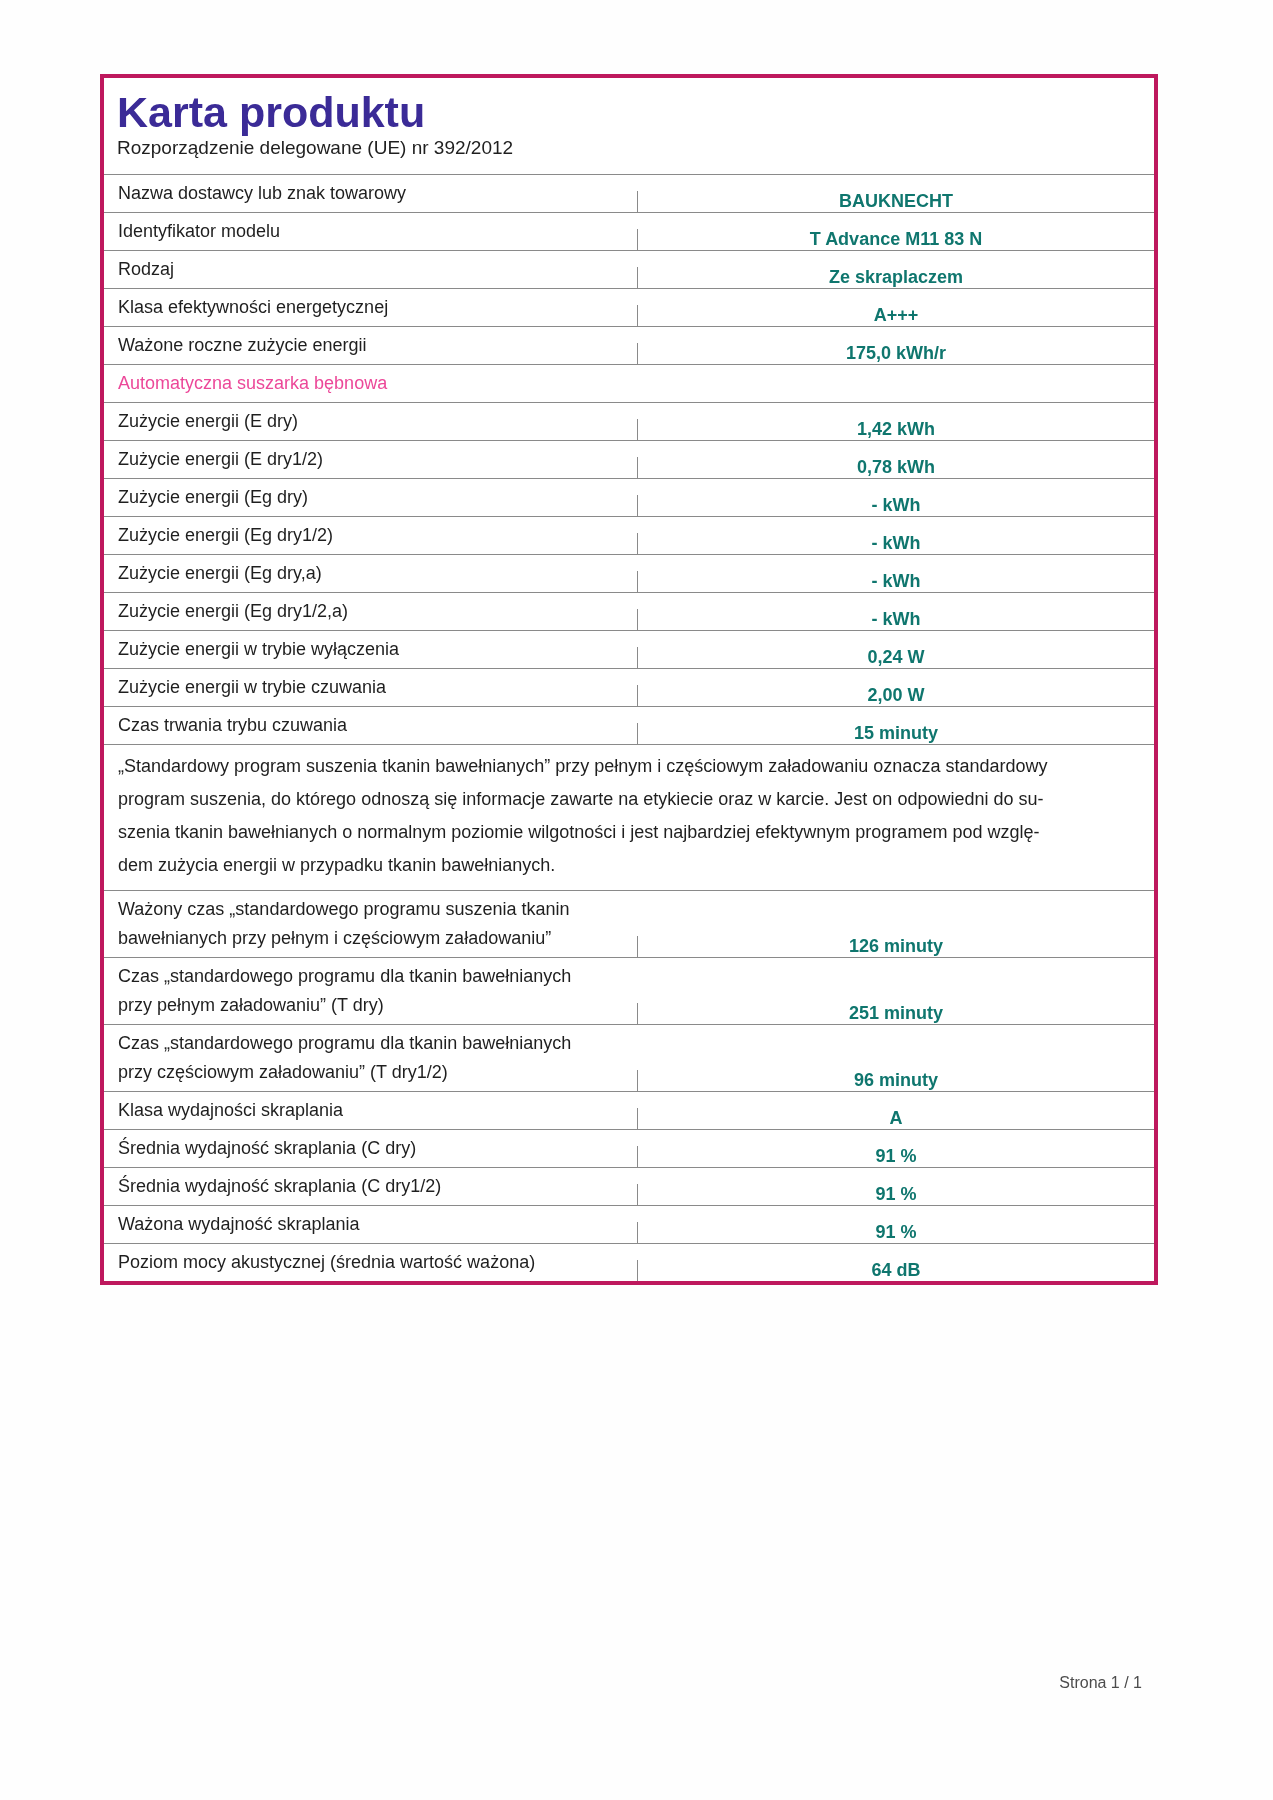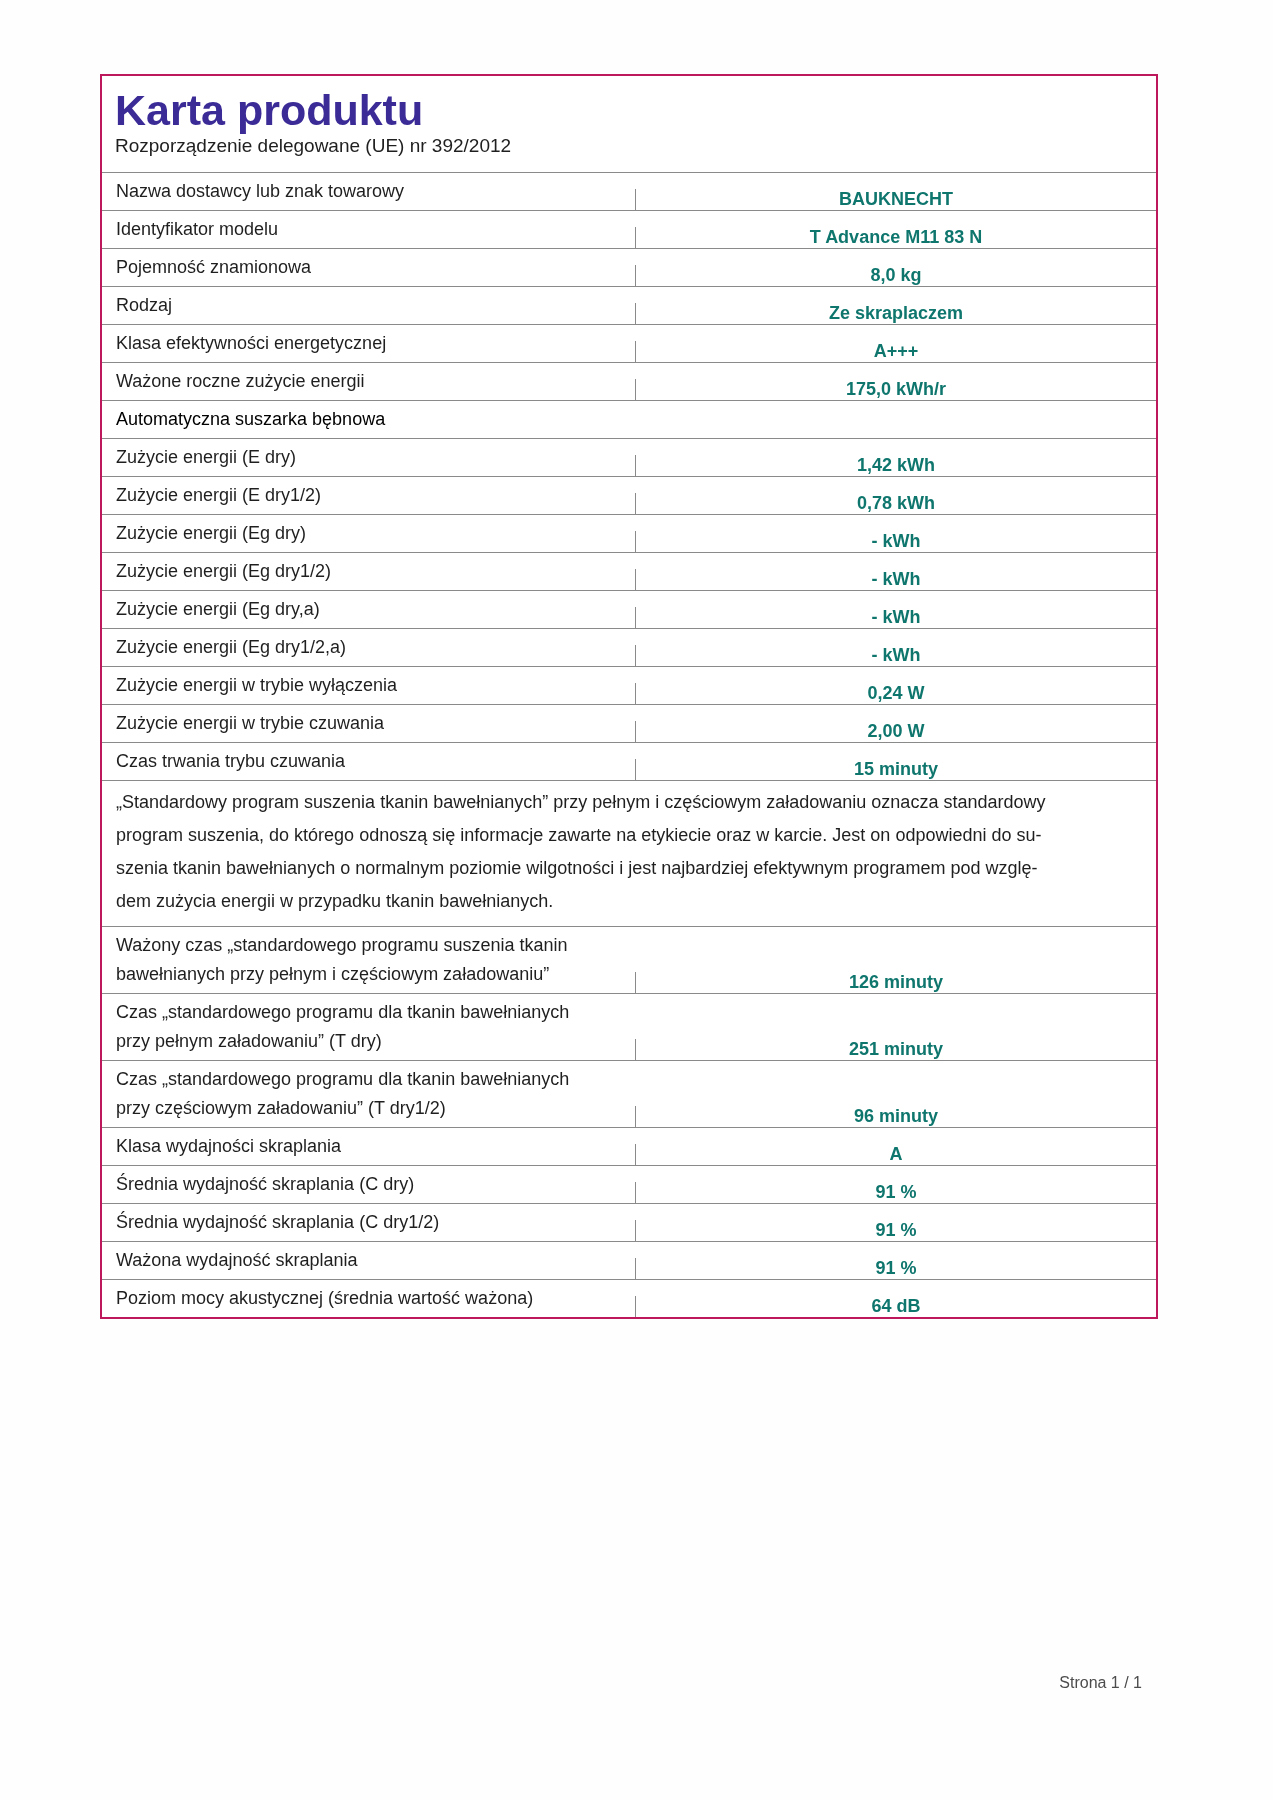--- a/index.html
+++ b/index.html
@@ -7,21 +7,21 @@
     width: 1273px; height: 1800px;
     background: #fefefe;
     font-family: "Liberation Sans", sans-serif;
     color: #1f1f1f;
     position: relative;
   }
   .sheet {
     position: absolute;
     left: 100px; top: 74px;
     width: 1058px;
-    border: 2px solid #be185d;
+    border: 4px solid #be185d;
     background: #fff;
     box-sizing: border-box;
   }
   .doc-header { padding: 10px 13px 14px 13px; }
   .doc-title {
     margin: 0;
     font-size: 43px;
     line-height: 48px;
     font-weight: 700;
     color: #3b2b97;
@@ -56,21 +56,21 @@
     font-size: 18px;
     color: #0f766e;
     text-align: center;
   }
   .section-cell {
     box-sizing: border-box;
     width: 100%;
     padding: 4px 14px;
     font-size: 18px;
     line-height: 29px;
-    color: #000000;
+    color: #ec4899;
   }
   .note-cell {
     box-sizing: border-box;
     width: 100%;
     padding: 5px 14px 8px 14px;
     font-size: 18px;
     line-height: 33px;
     white-space: pre-line;
     color: #1f1f1f;
   }
@@ -91,24 +91,20 @@
     <div class="doc-subtitle">Rozporządzenie delegowane (UE) nr 392/2012</div>
   </div>
   <div id="rows">
       <div class="row">
         <div class="label-cell">Nazwa dostawcy lub znak towarowy</div>
         <div class="value-cell">BAUKNECHT</div>
       </div>
       <div class="row">
         <div class="label-cell">Identyfikator modelu</div>
         <div class="value-cell">T Advance M11 83 N</div>
-      </div>
-      <div class="row">
-        <div class="label-cell">Pojemność znamionowa</div>
-        <div class="value-cell">8,0 kg</div>
       </div>
       <div class="row">
         <div class="label-cell">Rodzaj</div>
         <div class="value-cell">Ze skraplaczem</div>
       </div>
       <div class="row">
         <div class="label-cell">Klasa efektywności energetycznej</div>
         <div class="value-cell">A+++</div>
       </div>
       <div class="row">

